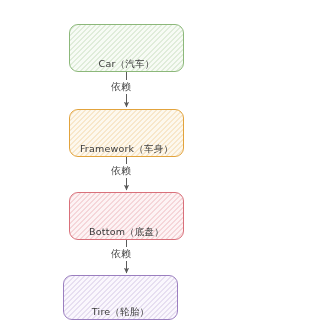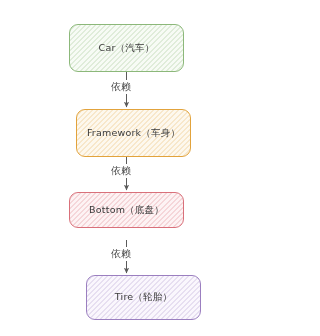--- a/index.html
+++ b/index.html
@@ -24,21 +24,21 @@
     background: #ffffff;
   }
 
   .node {
     position: absolute;
     box-sizing: border-box;
     border-radius: 9px;
     border-width: 1.2px;
     border-style: solid;
     display: flex;
-    align-items: center;
+    align-items: flex-end;
     justify-content: center;
     overflow: hidden;
   }
 
   .node .node-label {
     position: relative;
     z-index: 2;
     font-size: 9.5px;
     letter-spacing: 0.2px;
     color: #3a3a3a;
@@ -67,57 +67,57 @@
     background: repeating-linear-gradient(
       135deg,
       rgba(140, 184, 122, 0.00) 0px,
       rgba(140, 184, 122, 0.00) 2.2px,
       rgba(140, 184, 122, 0.22) 2.2px,
       rgba(140, 184, 122, 0.22) 3.6px
     );
   }
 
   #node-framework {
-    left: 76px;
+    left: 69px;
     top: 109px;
     width: 115px;
     height: 48px;
     border-color: #e2a33c;
     background: #fdf8ee;
   }
   #node-framework::before {
     background: repeating-linear-gradient(
       135deg,
       rgba(226, 163, 60, 0.00) 0px,
       rgba(226, 163, 60, 0.00) 2.2px,
       rgba(226, 163, 60, 0.20) 2.2px,
       rgba(226, 163, 60, 0.20) 3.6px
     );
   }
 
   #node-bottom {
     left: 69px;
     top: 192px;
     width: 115px;
-    height: 36px;
+    height: 48px;
     border-color: #d9707a;
     background: #fdf3f4;
   }
   #node-bottom::before {
     background: repeating-linear-gradient(
       135deg,
       rgba(217, 112, 122, 0.00) 0px,
       rgba(217, 112, 122, 0.00) 2.2px,
       rgba(217, 112, 122, 0.22) 2.2px,
       rgba(217, 112, 122, 0.22) 3.6px
     );
   }
 
   #node-tire {
-    left: 86px;
+    left: 63px;
     top: 275px;
     width: 115px;
     height: 45px;
     border-color: #9b7fc0;
     background: #faf7fd;
   }
   #node-tire::before {
     background: repeating-linear-gradient(
       135deg,
       rgba(155, 127, 192, 0.00) 0px,

